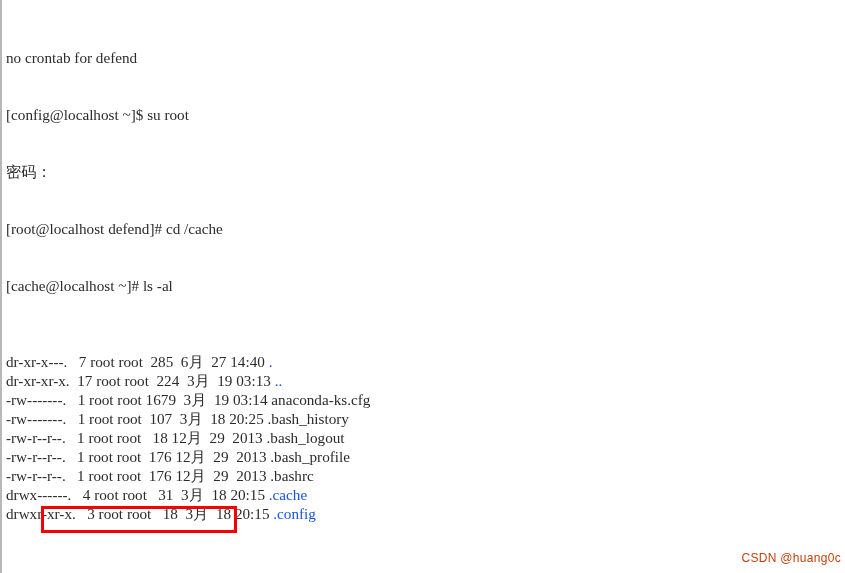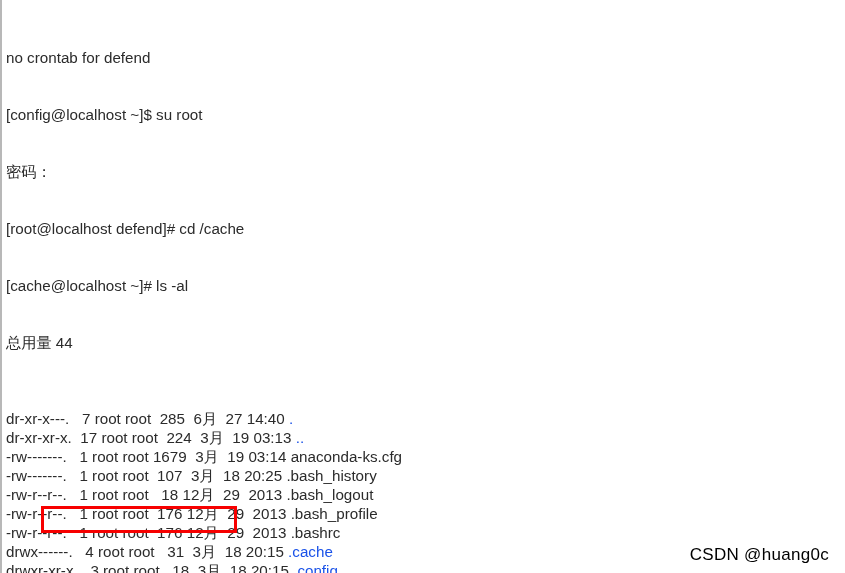--- a/index.html
+++ b/index.html
@@ -30,59 +30,58 @@
     width: 838px;
     font-size: 15.2px;
     line-height: 19px;
     color: #2b2b2b;
     white-space: pre;
     letter-spacing: 0px;
   }
   .line {
     height: 19px;
     white-space: pre;
-    font-family: Liberation Sans, sans-serif;
+    font-family: Liberation Serif, serif;
   }
   .dir {
     color: #1a52e8;
   }
   #flag-box {
     position: absolute;
     left: 39px;
     top: 506px;
     width: 196px;
     height: 27px;
     border: 3px solid #f70000;
     box-sizing: border-box;
     pointer-events: none;
   }
   #watermark {
     position: absolute;
-    right: 16px;
+    right: 4px;
     bottom: 8px;
     font-family: "Liberation Sans", sans-serif;
-    font-size: 17px;
-    color: #000000;
+    font-size: 12px;
+    color: #c2410c;
     letter-spacing: 0.3px;
     white-space: nowrap;
   }
 </style>
 </head>
 <body>
 
 <div id="terminal">
 
   <div id="screen">
 
     <div class="line">no crontab for defend</div>
     <div class="line">[config@localhost ~]$ su root</div>
     <div class="line">密码：</div>
     <div class="line">[root@localhost defend]# cd /cache</div>
     <div class="line">[cache@localhost ~]# ls -al</div>
-    <div class="line">总用量 44</div>
 
     <div id="listing"><div class="line"><span>dr-xr-x---.</span><span> </span><span>  7</span><span> </span><span>root</span><span> </span><span>root</span><span> </span><span> 285</span><span> </span><span> 6月</span><span> </span><span> 27</span><span> </span><span>14:40</span><span> </span><span class="dir">.</span></div><div class="line"><span>dr-xr-xr-x.</span><span> </span><span> 17</span><span> </span><span>root</span><span> </span><span>root</span><span> </span><span> 224</span><span> </span><span> 3月</span><span> </span><span> 19</span><span> </span><span>03:13</span><span> </span><span class="dir">..</span></div><div class="line"><span>-rw-------.</span><span> </span><span>  1</span><span> </span><span>root</span><span> </span><span>root</span><span> </span><span>1679</span><span> </span><span> 3月</span><span> </span><span> 19</span><span> </span><span>03:14</span><span> </span><span>anaconda-ks.cfg</span></div><div class="line"><span>-rw-------.</span><span> </span><span>  1</span><span> </span><span>root</span><span> </span><span>root</span><span> </span><span> 107</span><span> </span><span> 3月</span><span> </span><span> 18</span><span> </span><span>20:25</span><span> </span><span>.bash_history</span></div><div class="line"><span>-rw-r--r--.</span><span> </span><span>  1</span><span> </span><span>root</span><span> </span><span>root</span><span> </span><span>  18</span><span> </span><span>12月</span><span> </span><span> 29</span><span> </span><span> 2013</span><span> </span><span>.bash_logout</span></div><div class="line"><span>-rw-r--r--.</span><span> </span><span>  1</span><span> </span><span>root</span><span> </span><span>root</span><span> </span><span> 176</span><span> </span><span>12月</span><span> </span><span> 29</span><span> </span><span> 2013</span><span> </span><span>.bash_profile</span></div><div class="line"><span>-rw-r--r--.</span><span> </span><span>  1</span><span> </span><span>root</span><span> </span><span>root</span><span> </span><span> 176</span><span> </span><span>12月</span><span> </span><span> 29</span><span> </span><span> 2013</span><span> </span><span>.bashrc</span></div><div class="line"><span>drwx------.</span><span> </span><span>  4</span><span> </span><span>root</span><span> </span><span>root</span><span> </span><span>  31</span><span> </span><span> 3月</span><span> </span><span> 18</span><span> </span><span>20:15</span><span> </span><span class="dir">.cache</span></div><div class="line"><span>drwxr-xr-x.</span><span> </span><span>  3</span><span> </span><span>root</span><span> </span><span>root</span><span> </span><span>  18</span><span> </span><span> 3月</span><span> </span><span> 18</span><span> </span><span>20:15</span><span> </span><span class="dir">.config</span></div></div>
 
     
     
     
     
     
 
     

